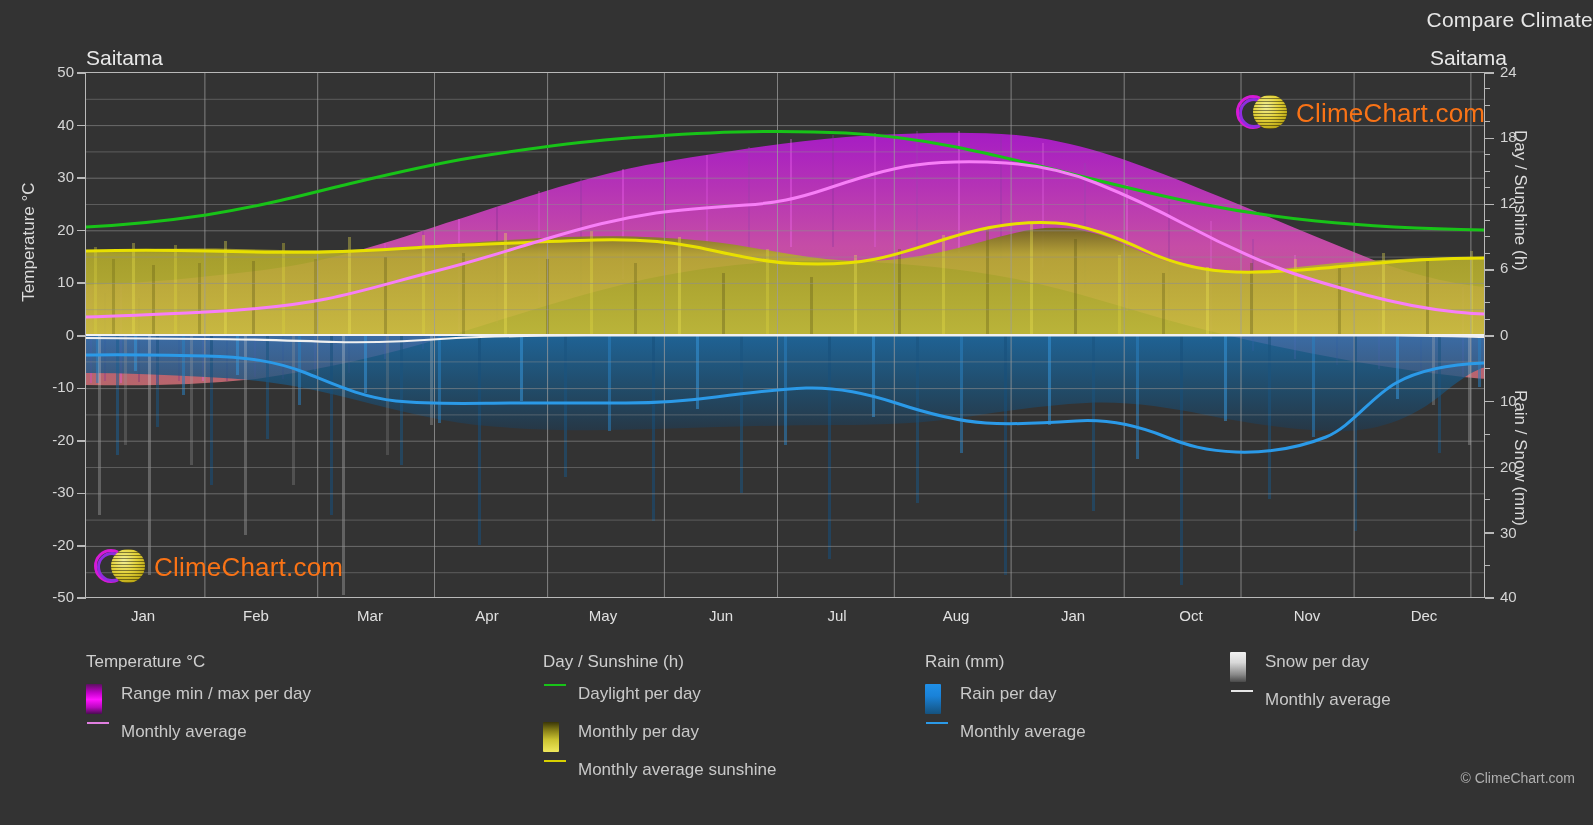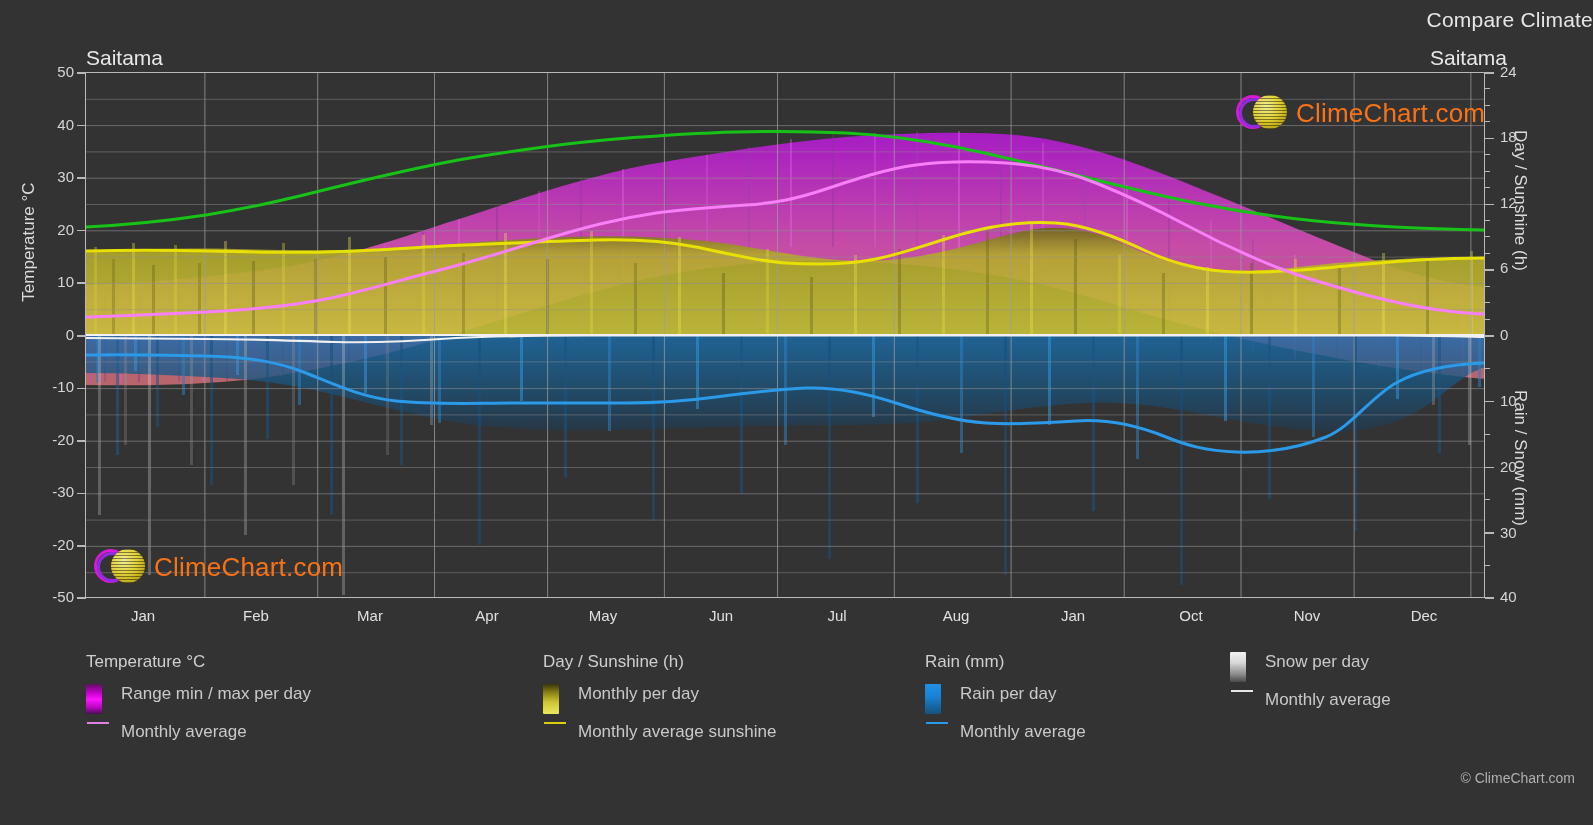--- a/index.html
+++ b/index.html
@@ -478,20 +478,26 @@
       <span class="sw-wrap">
         <span class="sw-line" style="border-color:#e07fe0;"></span>
       </span>
       <span class="lbl">Monthly average</span>
     </div>
   </div>
 
   <div class="legend-col" style="left:543px;width:400px;">
     <div class="legend-head">Day / Sunshine (h)</div>
 
+    <div class="legend-row">
+      <span class="sw-wrap">
+        <span class="sw-line" style="border-color:#18c318;"></span>
+      </span>
+      <span class="lbl">Daylight per day</span>
+    </div>
 
     <div class="legend-row">
       <span class="sw-wrap">
         <span class="sw-box" style="background:linear-gradient(to bottom,#3a3608 0%,#8c8418 30%,#ccc432 60%,#efe85c 100%);"></span>
       </span>
       <span class="lbl">Monthly per day</span>
     </div>
 
     <div class="legend-row">
       <span class="sw-wrap">

